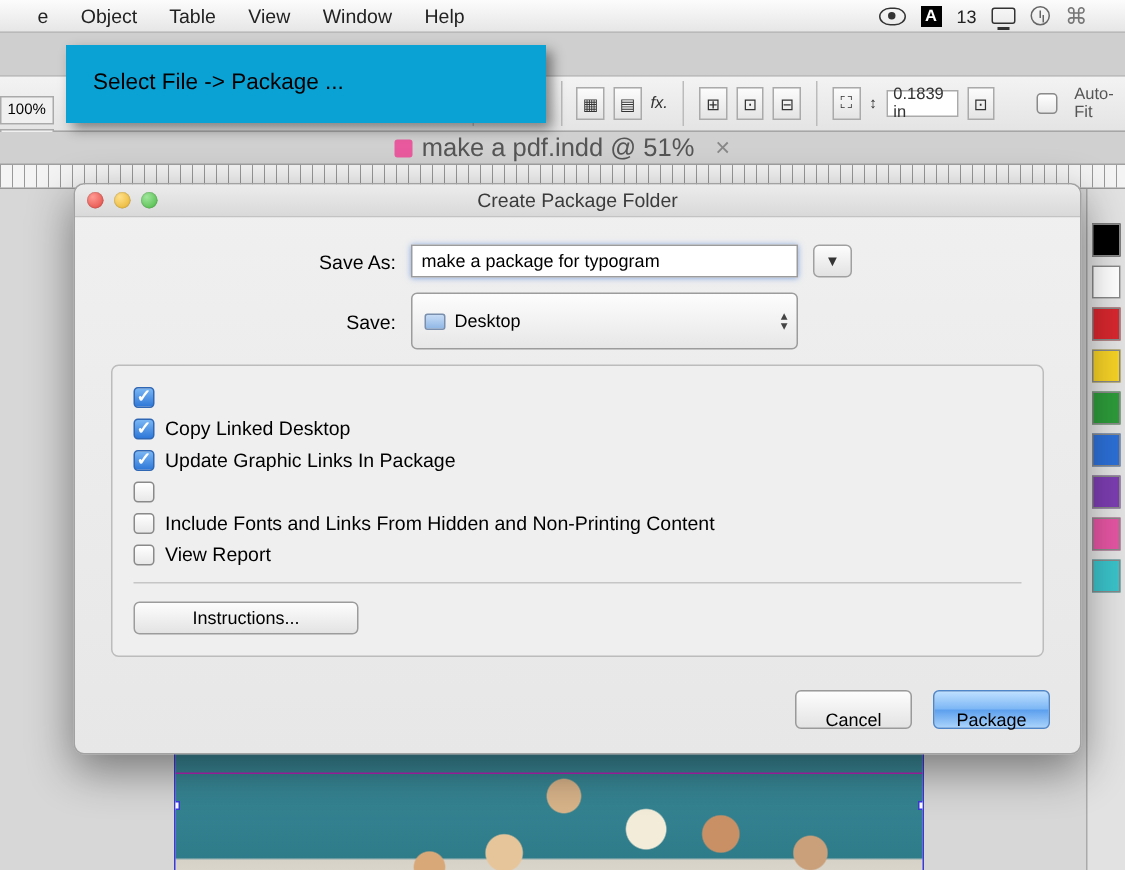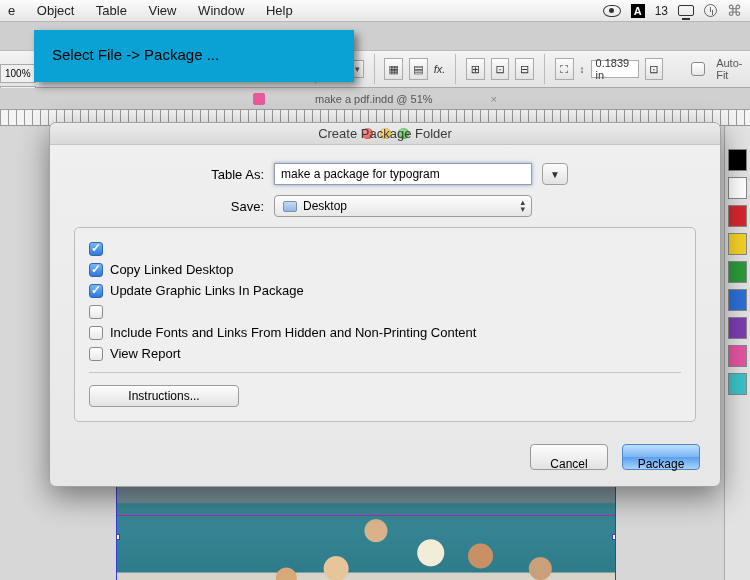--- a/index.html
+++ b/index.html
@@ -9,21 +9,21 @@
     background: #cfcfcf;
     width: 750px; height: 580px;
     overflow: hidden;
     position: relative;
   }
   
   .menubar {
     background: linear-gradient(#fcfcfc,#e6e6e6);
     height: 22px;
     display: flex; align-items: center;
-    padding: 0 8px;
+    padding: 0 25px;
     border-bottom: 1px solid #b9b9b9;
     font-size: 13px;
     color: #222;
     justify-content: flex-end;
   }
   .menubar .menu-left span { margin-right: 18px; }
   .menubar .menu-right {
     margin-left: auto; display: flex; align-items: center; gap: 10px;
     font-size: 12px;
   }
@@ -35,21 +35,21 @@
   .menubar .adobe-a{display:inline-block;width:14px;height:14px;background:#000;color:#fff;text-align:center;font-weight:bold;font-size:11px;line-height:14px;}
   .menubar .monitor-icon{width:16px;height:11px;border:1.5px solid #333;border-radius:2px;position:relative;}
   .menubar .monitor-icon::after{content:"";position:absolute;left:3px;top:12px;width:8px;height:2px;background:#333;}
   .menubar .clock-icon{width:13px;height:13px;border:1.3px solid #666;border-radius:50%;position:relative;}
   .menubar .clock-icon::after{content:"";position:absolute;left:5px;top:2px;width:1px;height:5px;background:#666;box-shadow:2px 3px 0 0 #666;}
   .menubar .bt-icon{font-size:15px;color:#777;}
 
   
   .annotation {
     position: absolute;
-    top: 30px; left: 34px;
+    top: 30px; left: 44px;
     width: 320px; height: 52px;
     background: #0aa1d4;
     color: #000;
     padding: 16px 18px;
     font-size: 15px;
     box-shadow: 4px 4px 8px rgba(0,0,0,0.45);
     z-index: 50;
   }
 
   
@@ -69,21 +69,21 @@
   .tb-dropdown::after{content:"▾";position:absolute;right:3px;font-size:9px;color:#555;}
   .tb-btn{width:22px;height:22px;border:1px solid #aaa;background:linear-gradient(#fcfcfc,#e4e4e4);display:flex;align-items:center;justify-content:center;font-size:11px;color:#333;}
   .zoom-bar{position:absolute;top:54px;left:0;width:60px;height:26px;display:flex;align-items:center;}
   .zoom-bar .zb{font-size:10px;padding:3px 4px;background:#f0f0f0;border:1px solid #aaa;}
 
   
   .doc-tab-bar{
     position:absolute;top:88px;left:0;right:0;height:22px;
     background:#d0d0d0;border-bottom:1px solid #a0a0a0;
     display:flex;align-items:center;justify-content:center;
-    font-size:11px;color:#555;gap:44px;
+    font-size:17px;color:#555;
   }
   .doc-tab-bar .pink{width:12px;height:12px;background:#e85a9d;border-radius:2px;margin-right:6px;}
   .doc-tab-bar .x{margin-left:14px;color:#888;}
 
   
   .ruler-h{position:absolute;top:110px;left:0;right:0;height:16px;background:#f4f4f4;border-bottom:1px solid #999;
     background-image:repeating-linear-gradient(to right,#999 0,#999 1px,transparent 1px,transparent 8px);}
   .canvas-area{position:absolute;top:126px;left:0;right:16px;bottom:0;background:#d7d7d7;}
 
   
@@ -122,21 +122,20 @@
     font-size:13px;
     color:#000;
   }
   .dialog-titlebar{
     height:22px;display:flex;align-items:center;
     background:linear-gradient(#ececec,#d9d9d9);
     border-bottom:1px solid #c3c3c3;
     border-radius:7px 7px 0 0;
     padding:0 8px;
     position:relative;
-    justify-content:center;
   }
   .traffic{display:flex;gap:7px;}
   .traffic span{width:11px;height:11px;border-radius:50%;display:inline-block;box-shadow:inset 0 0 1px rgba(0,0,0,.4);}
   .tl-close{background:radial-gradient(circle at 35% 30%,#ff9a92,#e0443e);}
   .tl-min{background:radial-gradient(circle at 35% 30%,#ffe08a,#e6b027);}
   .tl-zoom{background:radial-gradient(circle at 35% 30%,#9fe69c,#46b73f);}
   .dialog-title{position:absolute;left:0;right:0;text-align:center;font-size:13px;color:#3b3b3b;}
 
   .dialog-body{padding:18px 24px 16px 24px;}
   .form-row{display:flex;align-items:center;margin-bottom:10px;}
@@ -146,21 +145,21 @@
     padding:2px 6px;font-size:12px;background:#fff;
     box-shadow:0 0 4px rgba(80,130,220,0.7);
   }
   .history-btn{
     width:26px;height:22px;margin-left:10px;
     border:1px solid #a0a0a0;border-radius:4px;
     background:linear-gradient(#fdfdfd,#e2e2e2);
     display:flex;align-items:center;justify-content:center;font-size:10px;color:#333;
   }
   .where-select{
-    width:258px;height:22px;border:1px solid #9c9c9c;border-radius:4px;
+    width:258px;height:38px;border:1px solid #9c9c9c;border-radius:4px;
     background:linear-gradient(#fdfdfd,#e7e7e7);
     padding:0 8px;display:flex;align-items:center;position:relative;font-size:12px;
   }
   .where-select .folder{width:14px;height:11px;border:1px solid #7a8fae;border-radius:2px;background:linear-gradient(#c7dcf5,#90b7e6);margin-right:6px;}
   .where-select .arrows{position:absolute;right:6px;font-size:9px;color:#444;line-height:7px;}
 
   .options-box{
     margin-top:8px;
     border:1px solid #bcbcbc;border-radius:5px;
     background:#efefef;
@@ -283,21 +282,21 @@
     <div class="traffic">
       <span class="tl-close"></span>
       <span class="tl-min"></span>
       <span class="tl-zoom"></span>
     </div>
     <div class="dialog-title">Create Package Folder</div>
   </div>
 
   <div class="dialog-body">
     <div class="form-row">
-      <div class="lbl">Table As:</div>
+      <div class="lbl">Save As:</div>
       <input class="text-input" value="make a package for typogram" style="">
       <button class="history-btn">▼</button>
     </div>
     <div class="form-row">
       <div class="lbl">Save:</div>
       <div class="where-select">
         <span class="folder"></span>
         <span>Desktop</span>
         <span class="arrows">▴<br>▾</span>
       </div>

